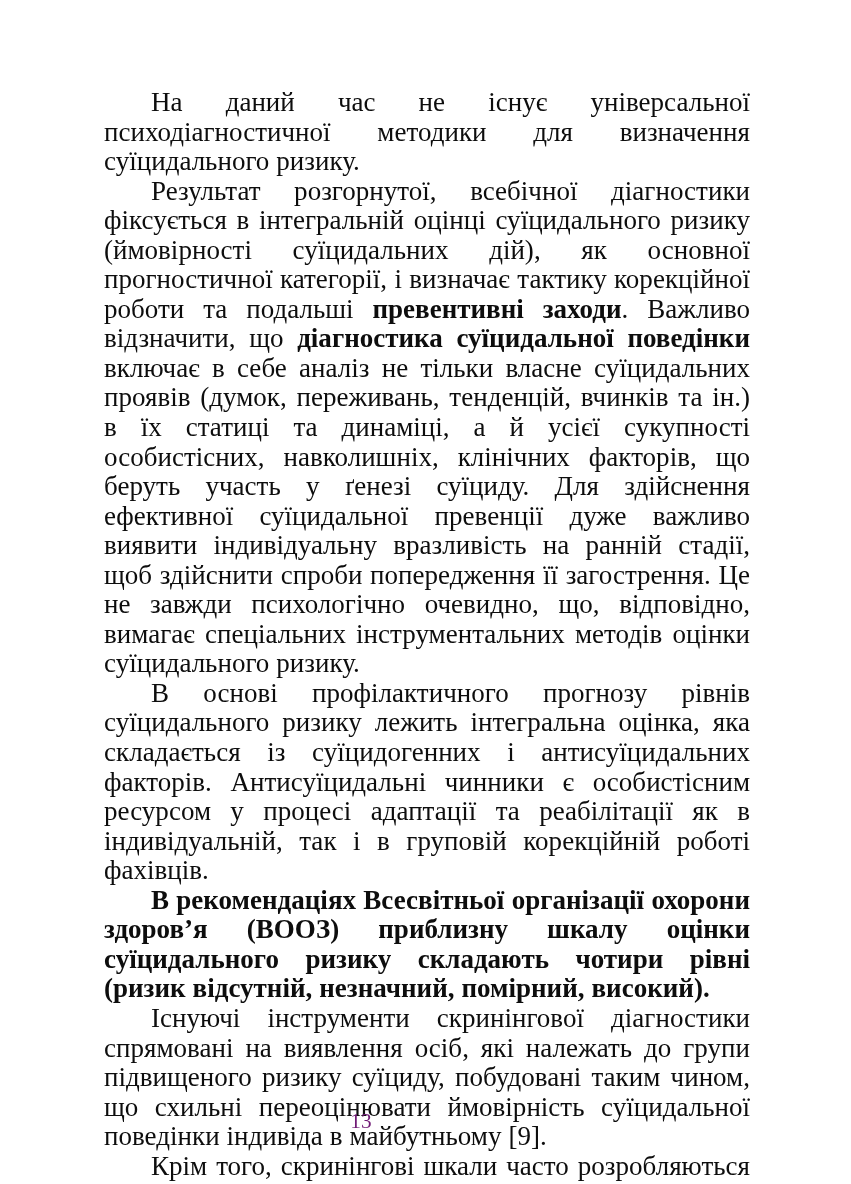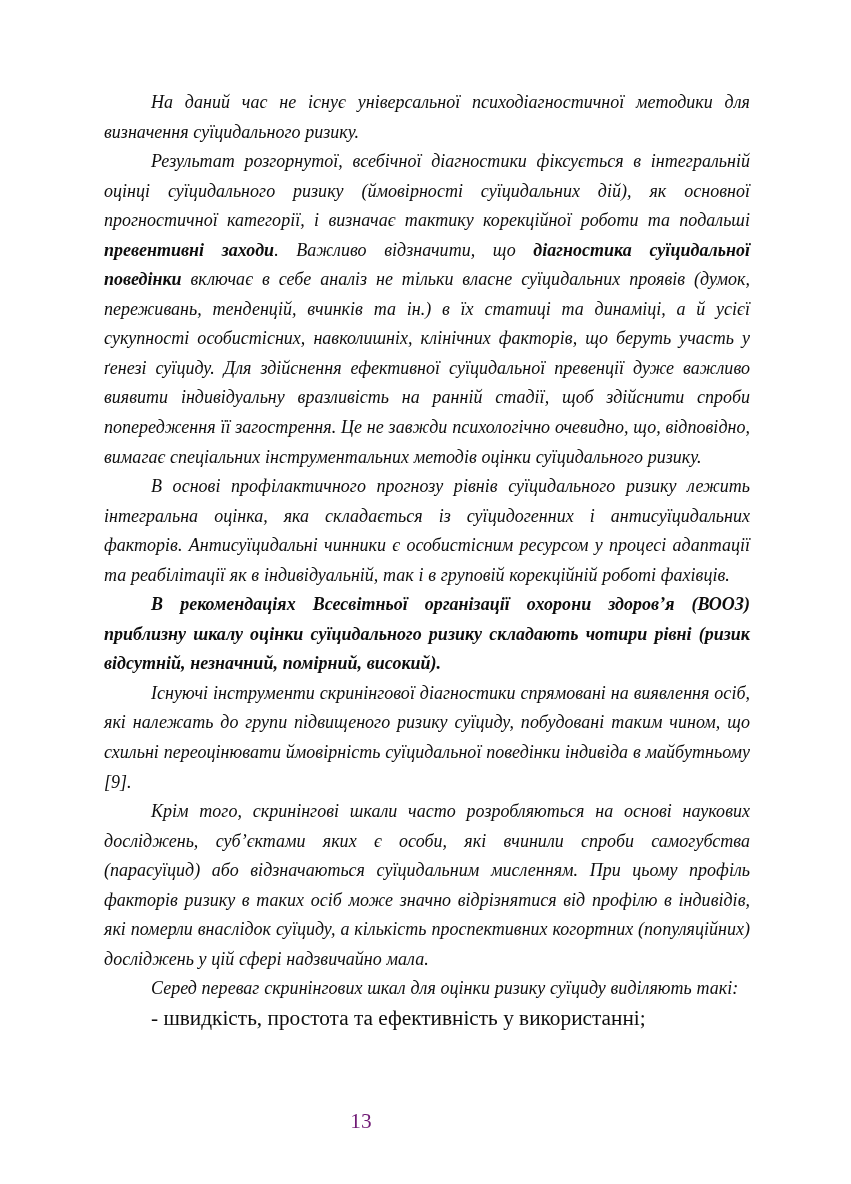--- a/index.html
+++ b/index.html
@@ -30,29 +30,28 @@
   .text-column {
     position: absolute;
     left: 104px;
     top: 88px;
     width: 646px;
   }
 
   p.para {
     margin: 0;
     padding: 0;
-    font-size: 18px;
+    font-size: 27px;
     line-height: 29.55px;
     text-align: justify;
     text-justify: inter-word;
     text-indent: 47px;
     hyphens: none;
     word-spacing: 0.2px;
     letter-spacing: 0.02px;
-    font-style: italic;
   }
 
   p.para.bold {
     font-weight: 700;
   }
 
   p.para.no-justify {
     text-align: left;
   }
 

